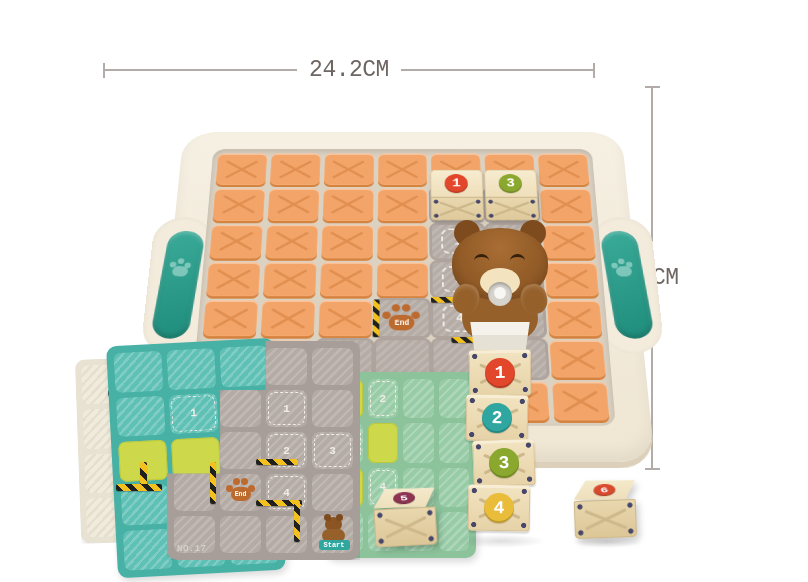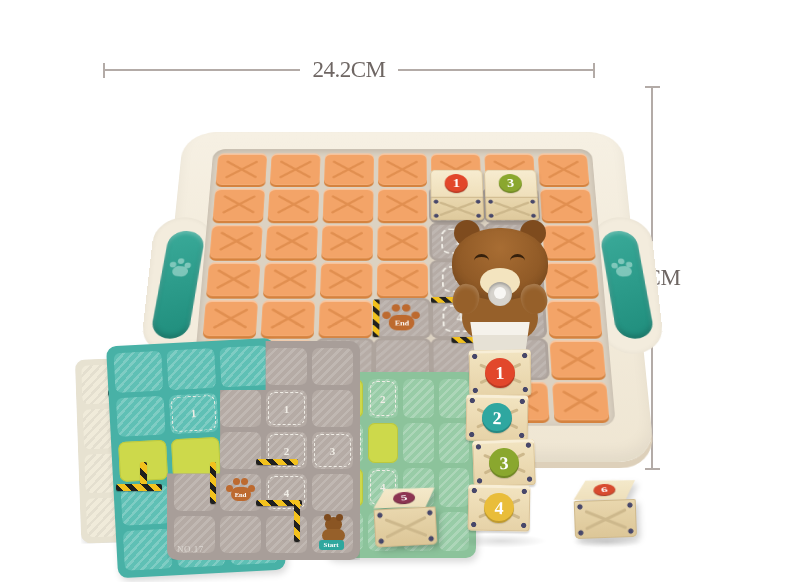--- a/index.html
+++ b/index.html
@@ -1,17 +1,17 @@
 <!DOCTYPE html>
 <html><head>
 <meta charset="utf-8">
 <style>
   html,body{margin:0;padding:0;background:#fff;}
   .stage{position:relative;width:804px;height:582px;background:#fff;overflow:hidden;
-         font-family:Liberation Serif, serif;text-align:center;}
+         font-family:Liberation Mono, monospace;text-align:center;}
 
   
   .dim-top{position:absolute;left:103px;top:56px;width:492px;height:28px;
            display:flex;align-items:center;}
   .dim-right{position:absolute;left:622px;top:86px;width:60px;height:384px;
              display:flex;flex-direction:column;align-items:center;}
   .dim-line{background:#b3aba7;}
   .dim-top .dim-line{height:1.6px;flex:1;}
   .dim-right .dim-line{width:1.6px;flex:1;}
   .tick-v{width:1.6px;height:15px;background:#b3aba7;}

